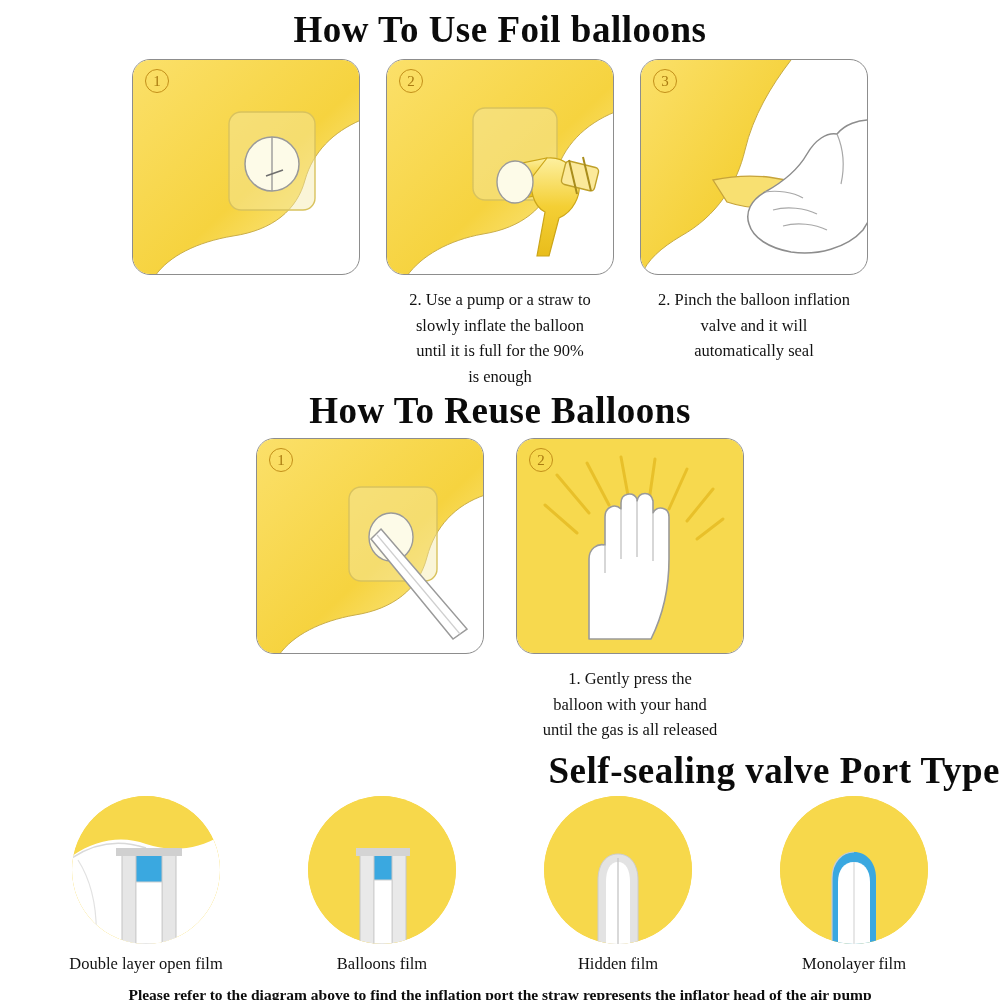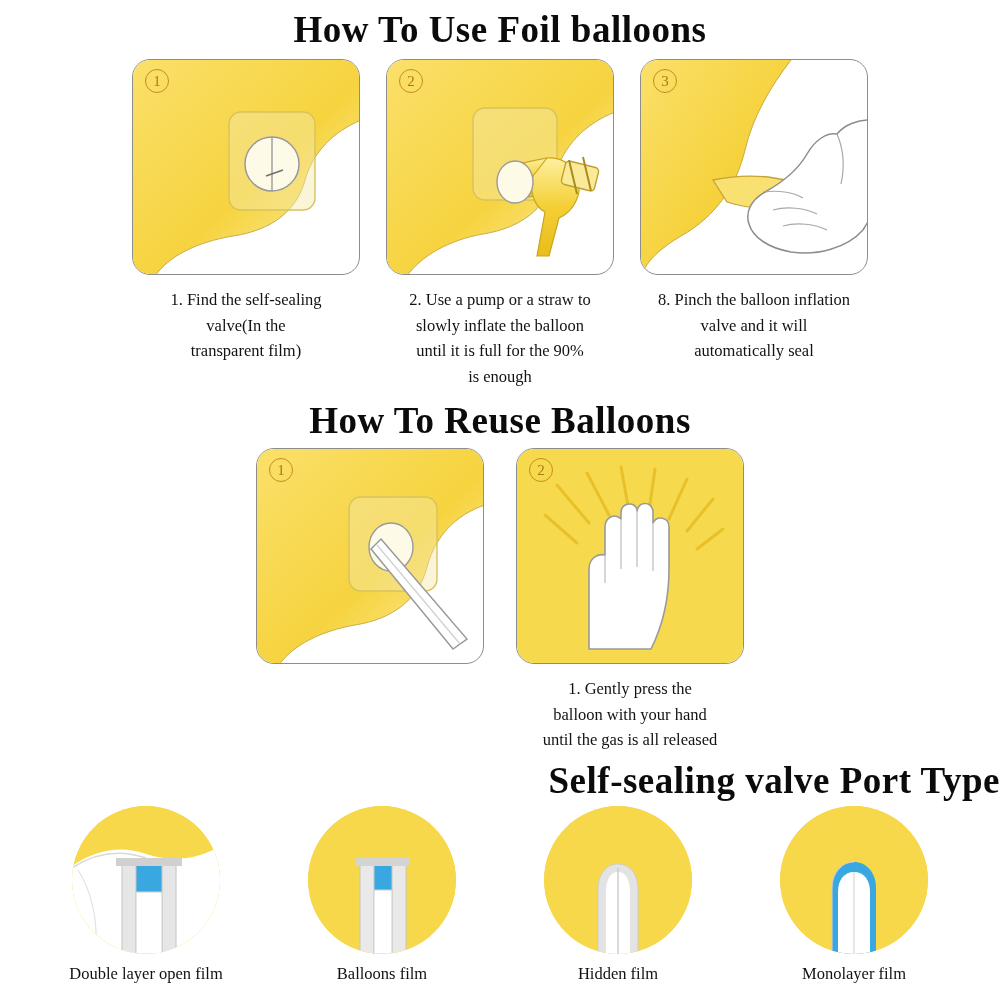--- a/index.html
+++ b/index.html
@@ -15,21 +15,21 @@
 
   
   .section-title {
     text-align: center;
     font-family: "Liberation Serif", serif;
     font-weight: bold;
     letter-spacing: 0.5px;
     color: #0b0b0b;
   }
   #title-1 { font-size: 37px; margin-top: 8px; }
-  #title-2 { font-size: 37px; margin-top: 10px; }
+  #title-2 { font-size: 37px; }
   #title-3 { font-size: 37px; margin-top: 6px; text-align: right; }
 
   
   .row {
     display: flex;
     justify-content: center;
     align-items: flex-start;
   }
   #row-1 { gap: 24px; margin-top: 8px; }
   #row-2 { gap: 30px; margin-top: 6px; }
@@ -132,23 +132,20 @@
             </linearGradient>
           </defs>
           <path d="M0,0 L228,0 L228,60 C200,72 180,92 172,120 C164,150 140,170 100,176 C64,182 36,196 22,216 L0,216 Z" fill="url(#g1)"></path>
           <path d="M228,60 C200,72 180,92 172,120 C164,150 140,170 100,176 C64,182 36,196 22,216" fill="none" stroke="#c9ad49" stroke-width="1"></path>
           <rect x="96" y="52" width="86" height="98" rx="12" fill="#f3e9a8" fill-opacity="0.45" stroke="#d8c25d" stroke-width="1.4"></rect>
           <circle cx="139" cy="104" r="27" fill="#fdfbe8" stroke="#9a9a9a" stroke-width="1.5"></circle>
           <line x1="139" y1="77" x2="139" y2="131" stroke="#9a9a9a" stroke-width="1.4"></line>
           <line x1="133" y1="116" x2="150" y2="110" stroke="#6f6f6f" stroke-width="1.6"></line>
         </svg>
       </div>
-      <div class="caption" style="white-space:pre-line">1. Find the self-sealing
-valve(In the
-transparent film)</div>
     </div>
 
     <div class="step">
       <div class="panel">
         <div class="badge">2</div>
         <svg width="228" height="216" viewBox="0 0 228 216">
           <defs>
             <linearGradient id="g2" x1="0" y1="0" x2="1" y2="1">
               <stop offset="0%" stop-color="#fbe06a"></stop>
               <stop offset="55%" stop-color="#f6d33f"></stop>
@@ -194,21 +191,21 @@
 
           <path d="M72,120 C110,112 150,116 178,134 C152,150 116,152 86,142 Z" fill="#f8e071" stroke="#c6a33a" stroke-width="1.3"></path>
 
           <path d="M196,74 C186,72 174,80 166,94 C158,108 142,122 124,132 C110,140 104,152 108,164 C112,178 128,188 150,192 C176,196 206,188 222,170 L228,160 L228,60 C218,60 204,64 196,74 Z" fill="#ffffff" stroke="#8d8d8d" stroke-width="1.5"></path>
           <path d="M124,132 C136,130 152,132 162,138" fill="none" stroke="#a8a8a8" stroke-width="1.2"></path>
           <path d="M132,150 C146,146 164,148 176,154" fill="none" stroke="#a8a8a8" stroke-width="1.2"></path>
           <path d="M142,166 C156,162 174,164 186,170" fill="none" stroke="#a8a8a8" stroke-width="1.2"></path>
           <path d="M196,74 C202,88 204,106 200,124" fill="none" stroke="#a8a8a8" stroke-width="1.2"></path>
         </svg>
       </div>
-      <div class="caption" style="white-space:pre-line">8. Pinch the balloon inflation
+      <div class="caption" style="white-space:pre-line">2. Pinch the balloon inflation
 valve and it will
 automatically seal</div>
     </div>
   </div>
 
   <div class="section-title" id="title-2">How To Reuse Balloons</div>
 
   <div class="row" id="row-2">
 
     <div class="step">

